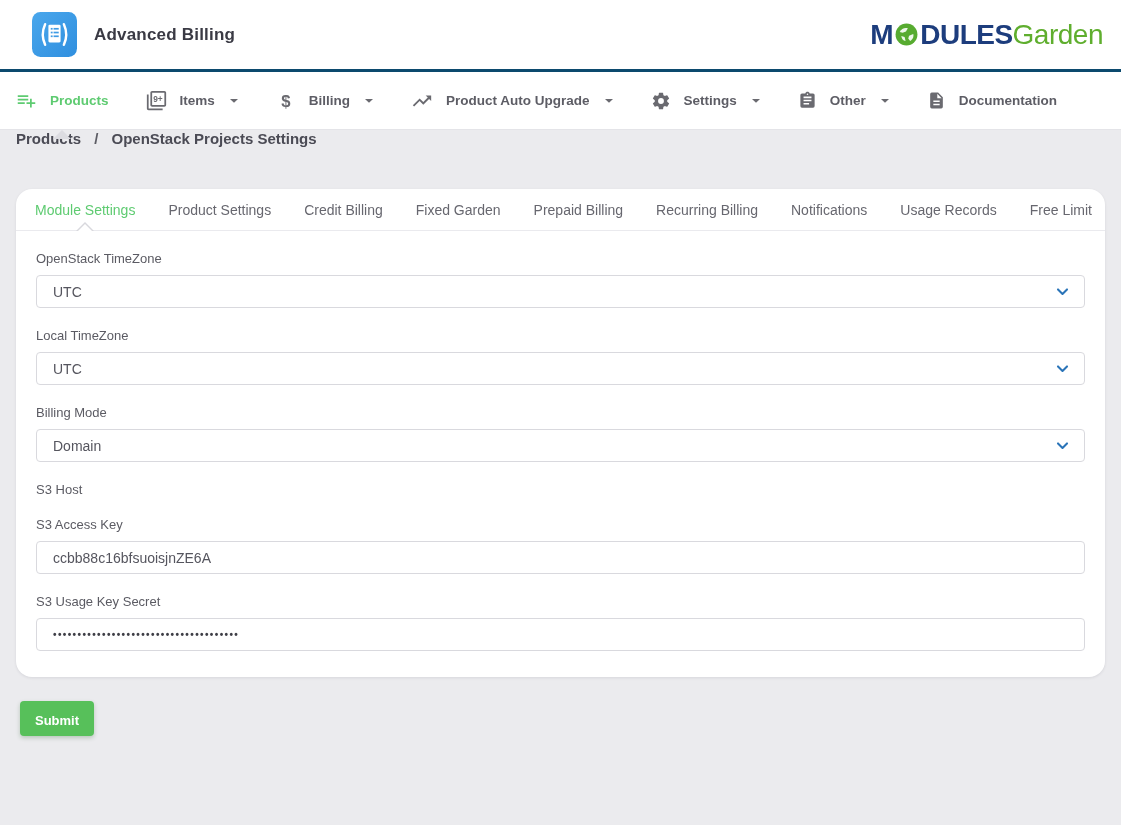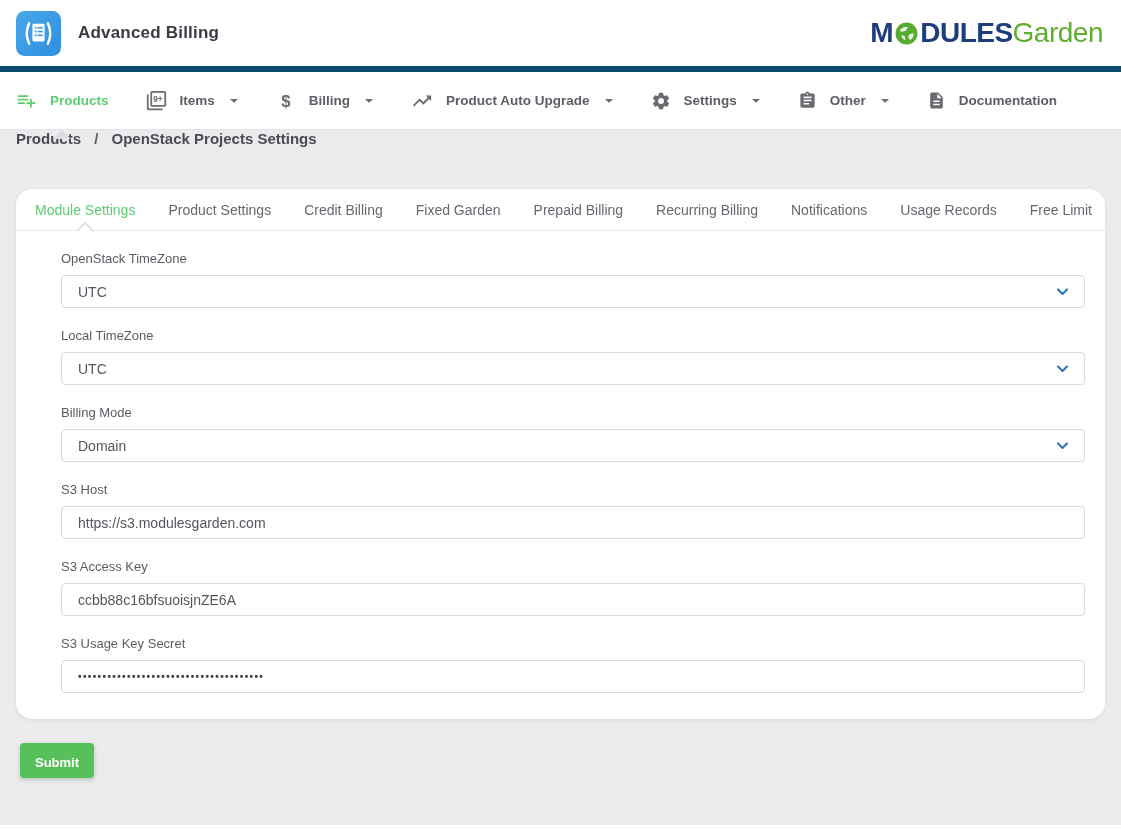--- a/index.html
+++ b/index.html
@@ -7,21 +7,21 @@
   body {
     width:1121px; height:830px; overflow:hidden;
     font-family:"Liberation Sans","DejaVu Sans",sans-serif;
     background:#ffffff; position:relative;
   }
   .page { width:1121px; height:830px; display:flex; flex-direction:column; }
 
   
   .hdr {
     height:72px; background:#fff; display:flex; align-items:center;
-    padding:0 18px 0 16px; border-bottom:6px solid #0c4a6e; flex:0 0 auto;
+    padding:0 18px 0 32px; border-bottom:3px solid #0c4a6e; flex:0 0 auto;
   }
   .app-icon { width:45px; height:45px; margin-right:17px; flex:0 0 auto; }
   .page-title { font-size:17px; font-weight:bold; color:#3a3a44; margin:0; letter-spacing:0.2px; }
   .brand { margin-left:auto; display:flex; align-items:center; line-height:1; }
   .brand .b-m, .brand .b-dules { color:#1d3d7d; font-weight:bold; font-size:28px; letter-spacing:-0.5px; }
   .brand .b-globe { margin:0 1px; display:flex; }
   .brand .b-garden { color:#5fae2e; font-weight:normal; font-size:28px; letter-spacing:-0.5px; }
 
   
   .nav {
@@ -67,21 +67,21 @@
     border-bottom:9px solid #d8d8dd; z-index:2;
   }
   .tab.active::after {
     content:""; position:absolute; left:50%; transform:translateX(-50%); bottom:-1px;
     border-left:7px solid transparent; border-right:7px solid transparent;
     border-bottom:7px solid #ffffff; z-index:3;
   }
 
   
   .form { padding:20px 20px 26px 20px; }
-  .field { margin-bottom:20px;margin-left:25px; }
+  .field { margin-bottom:20px; }
   .field:last-child { margin-bottom:0; }
   .field-label { font-size:13px; color:#5b5b63; margin-bottom:9px; line-height:15px; }
   .control {
     height:33px; width:100%; border:1px solid #d9d9de; border-radius:4px;
     background:#fff; font-size:14px; color:#55555e;
     font-family:"Liberation Sans","DejaVu Sans",sans-serif;
   }
   .select-control {
     display:flex; align-items:center; justify-content:space-between;
     padding:0 14px 0 16px; cursor:pointer;
@@ -272,21 +272,21 @@
             <div class="field-label">Billing Mode</div>
             <div class="control select-control">
               <span>Domain</span>
               <span class="chev">
                 <svg width="15" height="15" viewBox="0 0 16 16">
                   <path d="M3.2 5.8 8 10.6l4.8-4.8" fill="none" stroke="#2a74b8" stroke-width="2.2" stroke-linecap="round" stroke-linejoin="round"></path>
                 </svg>
               </span>
             </div>
           </div>
-          <div class="field"><div class="field-label">S3 Host</div><input type="text" class="control" value="https://s3.modulesgarden.com" style=""></div>
+          <div class="field"><div class="field-label">S3 Host</div></div>
           <div class="field"><div class="field-label">S3 Access Key</div><input type="text" class="control" value="ccbb88c16bfsuoisjnZE6A" style=""></div>
           <div class="field"><div class="field-label">S3 Usage Key Secret</div><input type="text" class="control pwd" value="••••••••••••••••••••••••••••••••••••••" style=""></div>
         </div>
     </div>
 
     <button class="submit-btn">Submit</button>
   </div>
 
   <div class="page-bottom"></div>
 </div>

